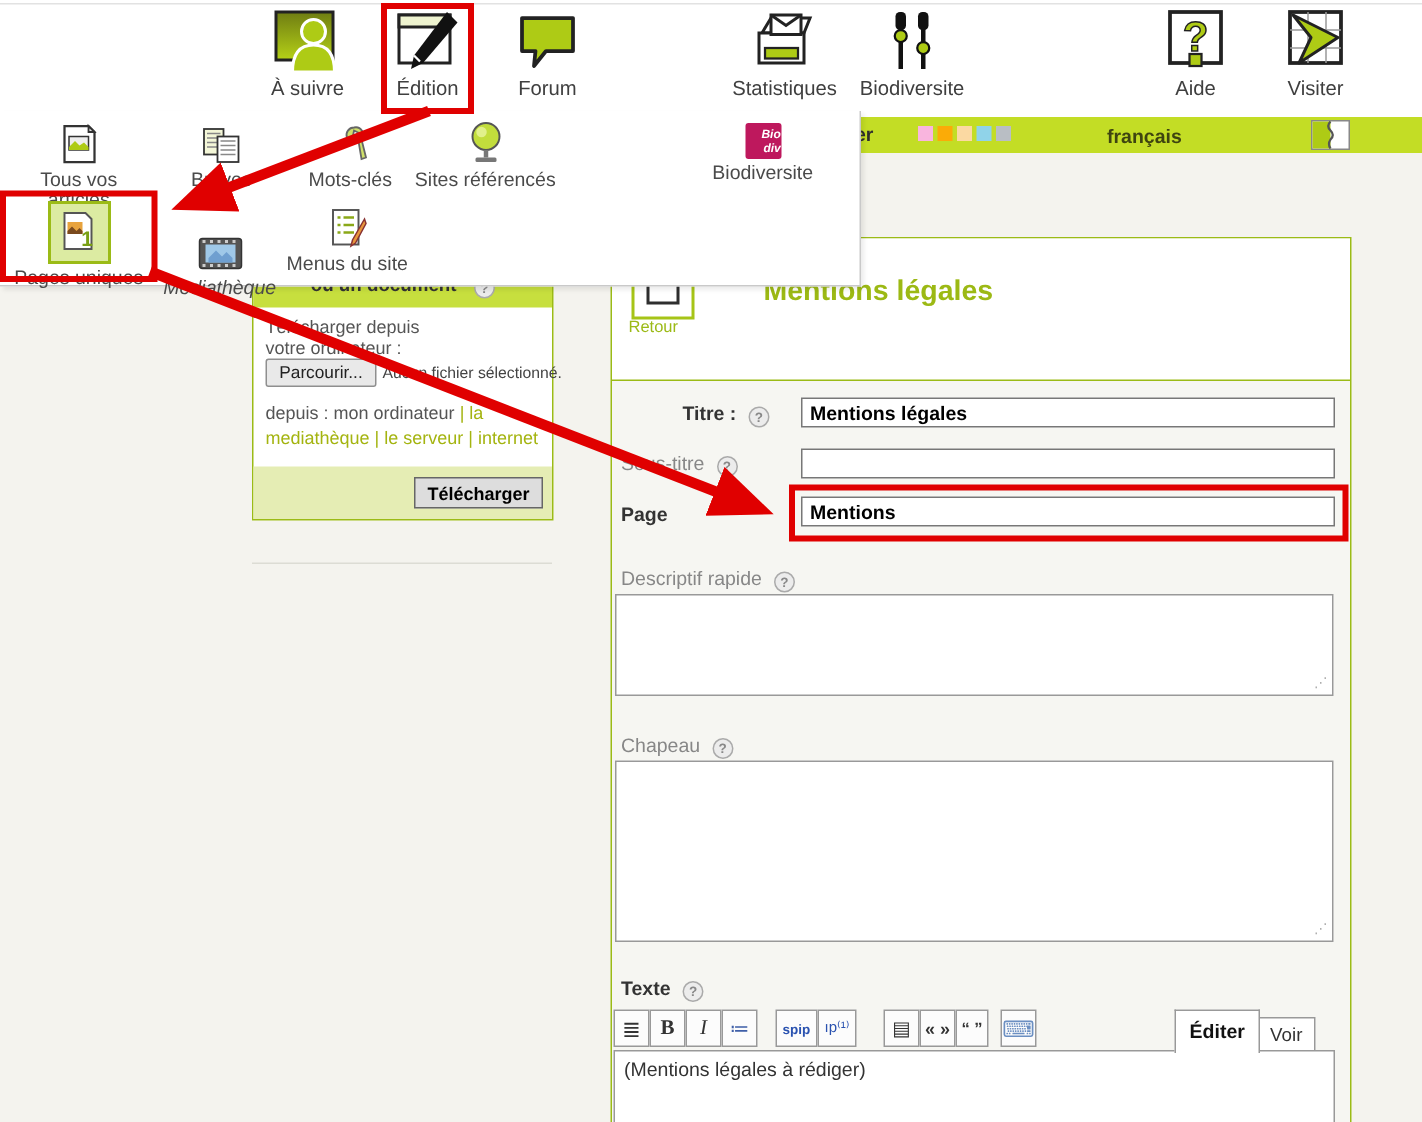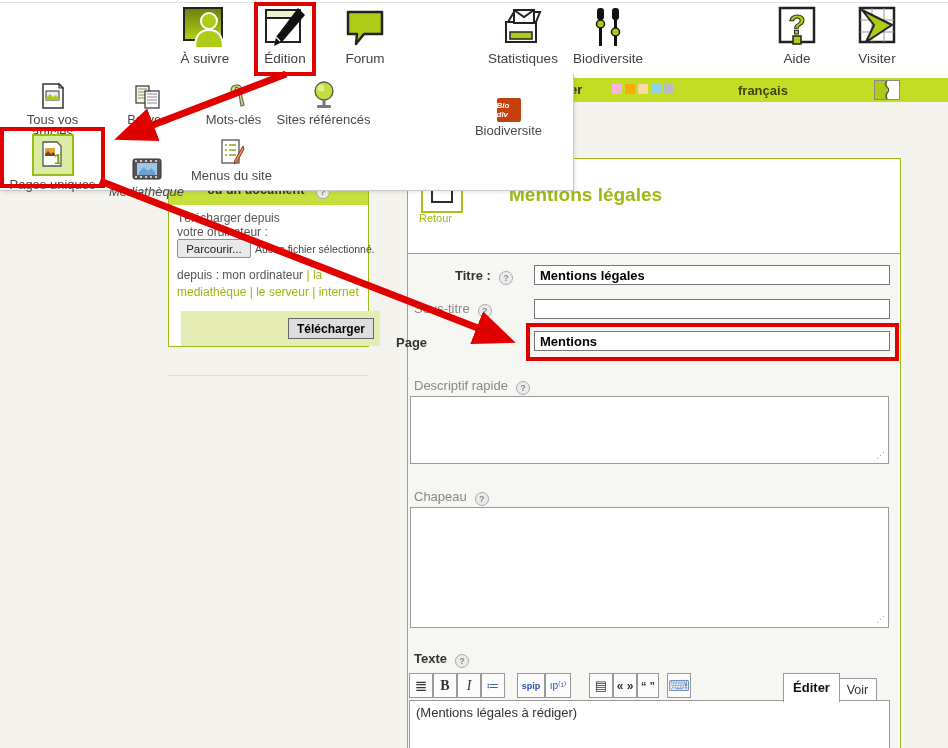--- a/index.html
+++ b/index.html
@@ -21,33 +21,33 @@
   .gb-frag{left:570px;top:82px;font-weight:bold;font-size:13px;color:#2e2e2e;z-index:1;}
   .swatch{top:84px;width:10px;height:10px;z-index:1;}
   .gb-lang{left:738px;top:83px;font-weight:bold;font-size:13px;color:#3e4410;z-index:1;}
   .langicon{left:874px;top:80px;width:26px;height:20px;z-index:1;}
 
   
   .dropdown{left:0;top:74px;width:573px;height:116px;background:#fff;border-right:1px solid #c9c9c9;border-bottom:1px solid #c9c9c9;z-index:20;box-shadow:2px 2px 3px rgba(0,0,0,0.08);}
   .mi{position:absolute;text-align:center;cursor:pointer;}
   .mi-label{font-size:13px;color:#4a4a4a;line-height:13px;}
   .mi svg{display:block;margin:0 auto 3px auto;}
-  .biodiv{width:24px;height:24px;background:#c2410c;color:#fff;font-weight:bold;font-style:italic;font-size:8px;line-height:9px;text-align:left;padding-top:3px;box-sizing:border-box;margin:16px auto 2px auto;border-radius:2px;}
+  .biodiv{width:24px;height:24px;background:#be185d;color:#fff;font-weight:bold;font-style:italic;font-size:8px;line-height:9px;text-align:right;padding-top:3px;box-sizing:border-box;margin:0 auto 2px auto;border-radius:2px;}
   .pu-btn{width:38px;height:38px;background:#dceba2;border:2px solid #9bbb16;margin:0 auto 2px auto;display:flex;align-items:center;justify-content:center;}
 
   
   .ubox{left:168px;top:174px;width:199px;height:171px;background:#fff;border:1px solid #9bbb16;z-index:2;}
   .ub-head{position:absolute;left:0;top:0;width:100%;height:30px;background:#c7df3e;color:#333;font-weight:bold;font-size:12.5px;text-align:center;line-height:30px;}
   .ub-l{position:absolute;font-size:12px;color:#555;}
   .ub-browse{position:absolute;left:8px;top:64px;width:74px;height:19px;background:#e9e9e9;border:1px solid #8f8f8f;border-radius:2px;font-size:11.5px;color:#222;font-family:inherit;}
   .ub-nofile{position:absolute;left:86px;top:68px;font-size:10.5px;color:#444;white-space:nowrap;}
   .ub-from{position:absolute;left:8px;top:92px;width:182px;font-size:12px;color:#555;line-height:17px;}
   .ub-from a{color:#a4b410;text-decoration:none;}
   .ub-sep{color:#a4b410;}
-  .ub-foot{position:absolute;left:0;top:136px;width:100%;height:35px;background:#e5edb4;margin-left:12px;}
+  .ub-foot{position:absolute;left:0;top:136px;width:100%;height:35px;background:#e5edb4;}
   .ub-dl{position:absolute;right:6px;top:7px;height:21px;background:#ddd;border:1px solid #666;font-weight:bold;font-size:12px;font-family:inherit;padding:0 8px;}
   .divider{left:168px;top:375px;width:200px;height:1px;background:#dcdcd4;z-index:2;}
 
   
   .panel{left:407px;top:158px;width:494px;height:591px;border:1px solid #9bbb16;background:#f6f6f2;box-sizing:border-box;z-index:2;}
   .p-head{position:absolute;left:0;top:0;width:100%;height:94px;background:#fff;border-bottom:1px solid #9bbb16;}
   .retour-icon{position:absolute;left:13px;top:10px;width:38px;height:40px;border:2px solid #a6c417;background:#fff;}
   .retour-inner{position:absolute;left:8px;top:17px;width:18px;height:11px;border:2px solid #2e2e2e;}
   .retour-label{position:absolute;left:11px;top:53px;font-size:11px;font-weight:normal;color:#9cba16;}
   .p-title{position:absolute;left:101px;top:25px;font-size:19px;font-weight:bold;color:#9cb914;}
@@ -292,21 +292,21 @@
   <div class="abs flabel bold" style="left:414px;top:268px;margin-left:41px;">
     <span>Titre :</span><span class="helpq">?</span>
   </div>
   <input class="field" style="left: 534px; top: 265px; width: 356px;" value="Mentions légales">
 
   <div class="abs flabel gray" style="left:414px;top:301px;">
     <span>Sous-titre</span><span class="helpq">?</span>
   </div>
   <input class="field" style="left: 534px; top: 299px; width: 356px;">
 
-  <div class="abs flabel bold" style="left:396px;top:335px;text-align:right;">
+  <div class="abs flabel bold" style="left:414px;top:335px;text-align:right;">
     <span>Page</span>
   </div>
   <input class="field" style="left: 534px; top: 331px; width: 356px;" value="Mentions">
 
   <div class="abs flabel gray" style="left:414px;top:378px;">
     <span>Descriptif rapide</span><span class="helpq">?</span>
   </div>
   <textarea class="ta" style="left: 410px; top: 396px; width: 479px; height: 68px;"></textarea>
   <div class="abs grip" style="left:876px;top:450px;">⋰</div>
 

